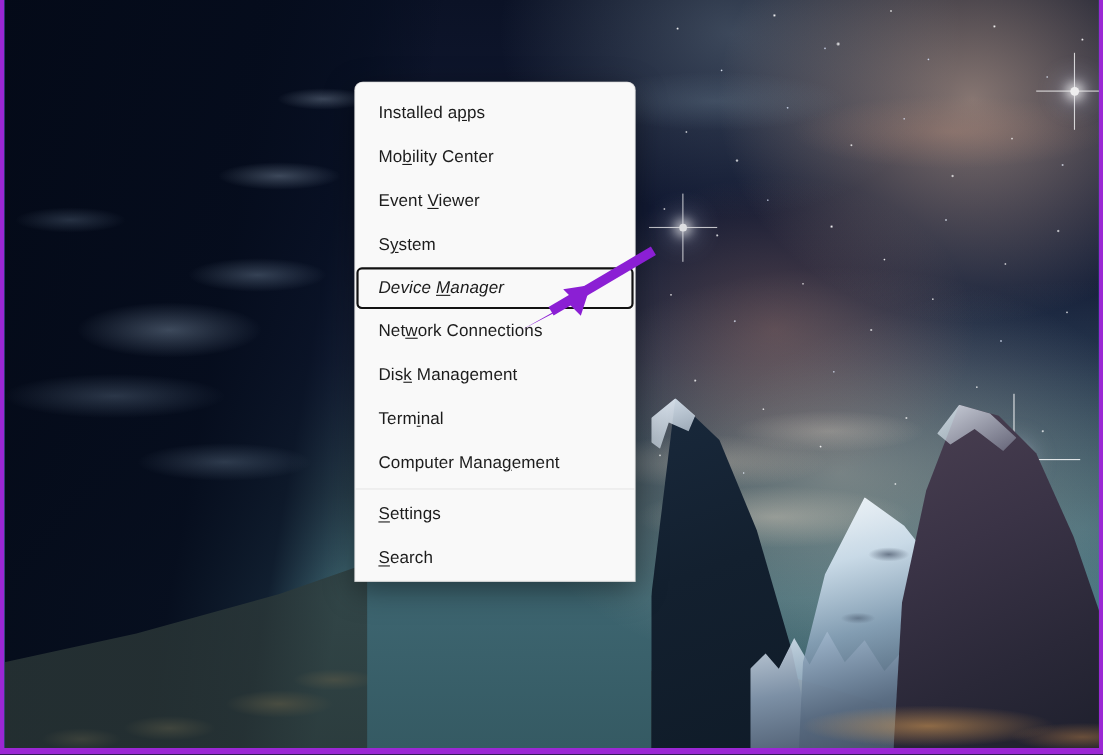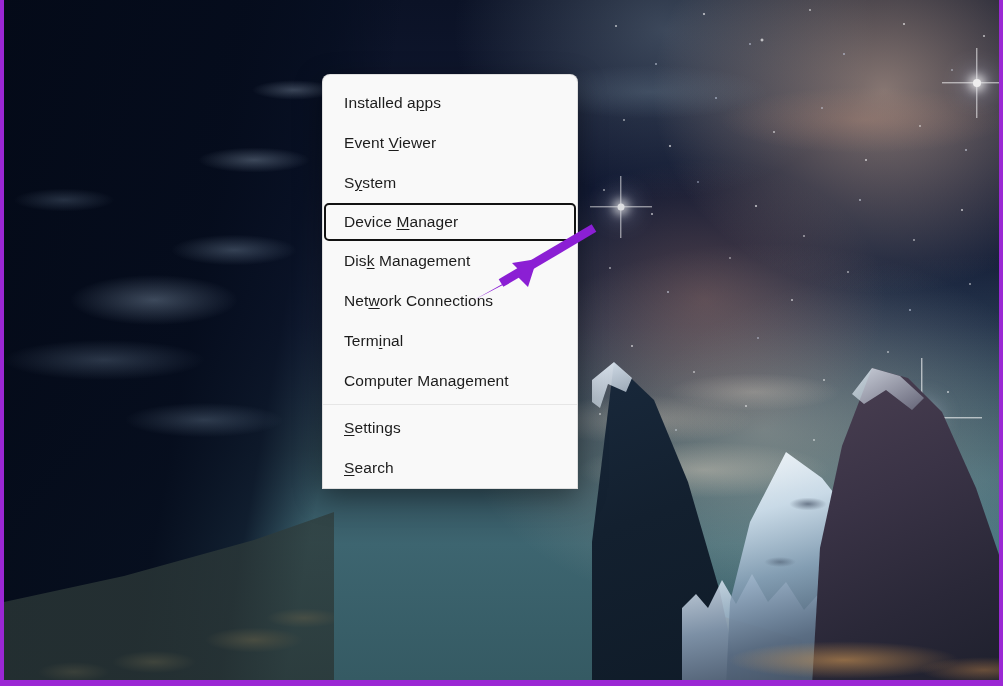--- a/index.html
+++ b/index.html
@@ -224,20 +224,21 @@
     letter-spacing:.1px;
     white-space:nowrap;
     position:relative;
   }
   .menu-item.selected {
     margin:0 1px;
     border:2px solid #121212;
     border-radius:5px;
     height:38px;
     padding-left:18px;
+    font-style:italic;
   }
   .menu-sep {
     height:1px;
     background:#e6e6e6;
     margin:3px 0 3px 0;
   }
   .accel { text-decoration:underline; text-underline-offset:2px; }
 
   
   #arrow-overlay {
@@ -281,33 +282,36 @@
 
     <div class="wp-layer wp-leftdark"></div>
     <div class="wp-layer wp-cliff"></div>
     <div class="wp-layer wp-rock"></div>
 
     <div id="winx-menu">
         <div class="menu-item">
           <span>Installed a<span class="accel">p</span>ps</span>
         </div>
         <div class="menu-item">
+          <span>Mo<span class="accel">b</span>ility Center</span>
+        </div>
+        <div class="menu-item">
           <span>Event <span class="accel">V</span>iewer</span>
         </div>
         <div class="menu-item">
           <span>S<span class="accel">y</span>stem</span>
         </div>
         <div class="menu-item selected">
           <span>Device <span class="accel">M</span>anager</span>
         </div>
         <div class="menu-item">
+          <span>Net<span class="accel">w</span>ork Connections</span>
+        </div>
+        <div class="menu-item">
           <span>Dis<span class="accel">k</span> Management</span>
-        </div>
-        <div class="menu-item">
-          <span>Net<span class="accel">w</span>ork Connections</span>
         </div>
         <div class="menu-item">
           <span>Term<span class="accel">i</span>nal</span>
         </div>
         <div class="menu-item">
           <span>Computer Mana<span class="accel">g</span>ement</span>
         </div>
         <div class="menu-sep"></div>
         <div class="menu-item">
           <span><span class="accel">S</span>ettings</span>

